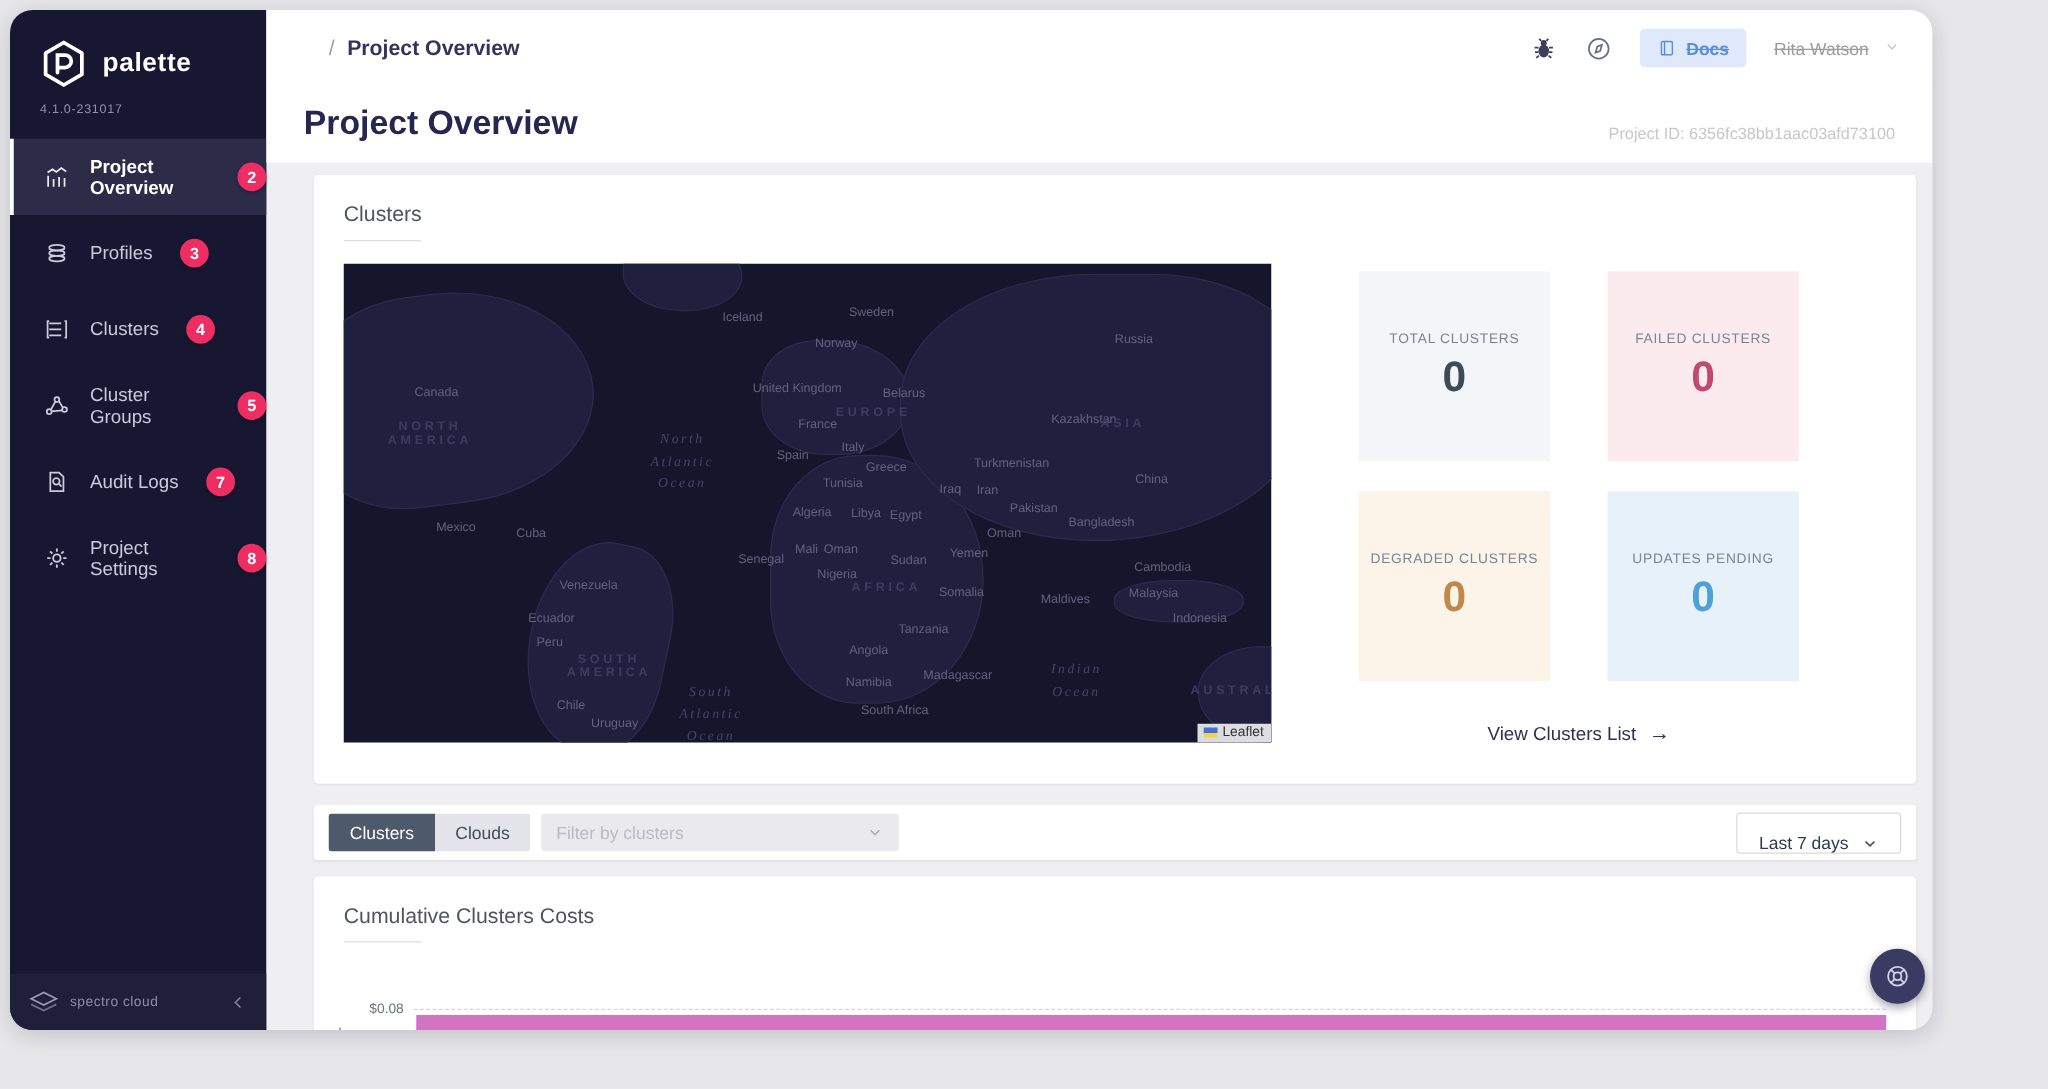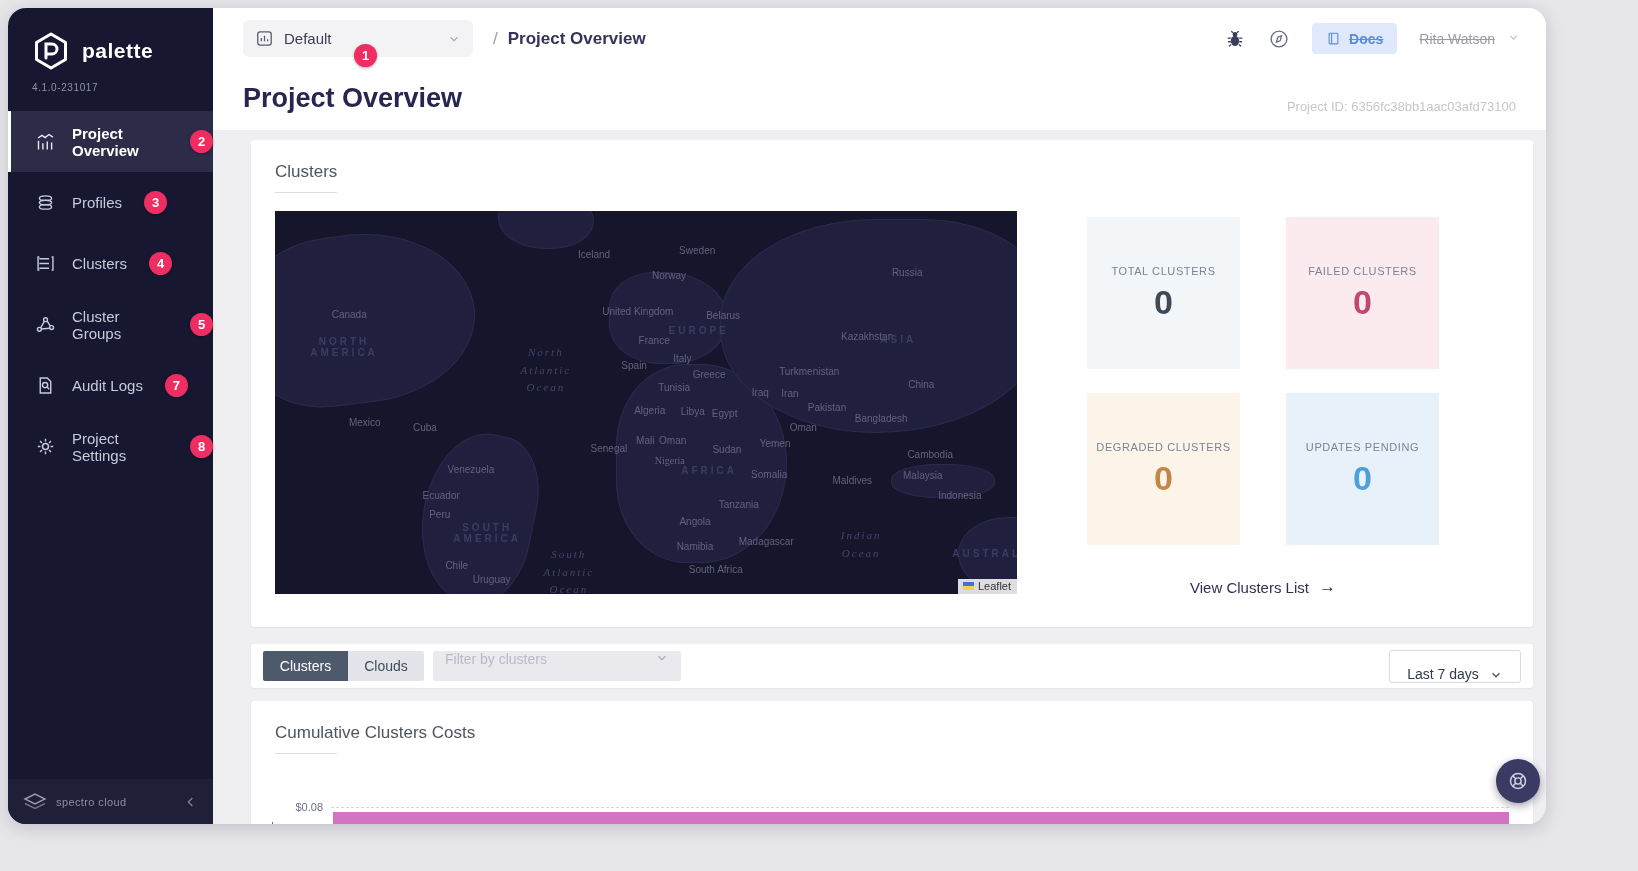--- a/index.html
+++ b/index.html
@@ -92,22 +92,22 @@
   .view-link .arrow { font-size:17px; }
 
   
   .filter-bar { margin-top:17px; background:#fff; border-radius:3px; height:44px;
     display:flex; align-items:center; padding:0 12px; box-shadow:0 1px 2px rgba(30,30,60,.06); }
   .seg { display:flex; }
   .seg button { height:30px; border:none; font-size:14px; cursor:pointer;
     font-family:"Liberation Sans", sans-serif; }
   .seg .seg-active { width:85px; background:#4d5a6b; color:#fff; border-radius:2px 0 0 2px; }
   .seg .seg-idle { width:76px; background:#e3e5ea; color:#414b59; border-radius:0 2px 2px 0; }
-  .filter-select { margin-left:9px; width:248px; height:30px; background:#e9e9ee; border-radius:3px;
-    display:flex; align-items:flex-start; padding:0 12px; color:#b9bac4; font-size:14px; cursor:default; }
+  .filter-select { margin-left:9px; width:286px; height:30px; background:#e9e9ee; border-radius:3px;
+    display:flex; align-items:center; padding:0 12px; color:#b9bac4; font-size:14px; cursor:default; }
   .filter-select .chev { margin-left:auto; color:#a9aab4; display:flex; }
   .range-select { margin-left:auto; width:132px; height:33px; background:#fff;
     border:1px solid #d8dae0; border-radius:3px; display:flex; align-items:flex-end;
     justify-content:center; gap:10px; font-size:14px; color:#2f3a4a; cursor:pointer; }
 
   
   .costs-card { margin-top:13px; padding:22px 24px; height:300px; }
   .chart { position:relative; margin-top:34px; height:200px; }
   .ytick { position:absolute; left:0; width:48px; text-align:right; font-size:11px; color:#6b7280; }
   .ytick.t008 { top:13px; }
@@ -202,33 +202,20 @@
         <svg width="16" height="16" viewBox="0 0 24 24" fill="none" stroke="#7f7fa0" stroke-width="2">
           <path d="m14 6-6 6 6 6"></path>
         </svg>
       </span>
     </div>
   </aside>
 
   <div class="main">
 
     <div class="topbar">
-      <div class="proj-select">
-        <svg width="19" height="19" viewBox="0 0 24 24" fill="none" stroke="#565a6e" stroke-width="1.6">
-          <rect x="3.5" y="3.5" width="17" height="17" rx="3"></rect>
-            <path d="M8 15.5v-4M12 15.5v-7M16 15.5v-2.5"></path>
-        </svg>
-        <span class="val">Default</span>
-        <span class="chev">
-          <svg width="14" height="14" viewBox="0 0 24 24" fill="none" stroke="#a7a9b6" stroke-width="2">
-              <path d="m6 9 6 6 6-6"></path>
-            </svg>
-        </span>
-        <span class="badge">1</span>
-      </div>
       <div class="crumb">
         <span class="sep">/</span>
         <span class="cur">Project Overview</span>
       </div>
       <div class="top-actions">
         <span class="icon-btn">
           <svg width="22" height="22" viewBox="0 0 24 24">
             <ellipse cx="12" cy="14" rx="4.6" ry="5.6" fill="#3c3c5c"></ellipse>
             <circle cx="12" cy="7" r="2.6" fill="#3c3c5c"></circle>
             <path d="M9.7 5.2 8 3.4M14.3 5.2 16 3.4M7.4 11H4M7.4 15H4.4M7.8 18l-2.4 2M16.6 11H20M16.6 15h3M16.2 18l2.4 2" stroke="#3c3c5c" stroke-width="1.5" fill="none"></path>
@@ -310,21 +297,21 @@
               <span class="map-label country" style="left: 74.4%; top: 51.2%;">Pakistan</span>
               <span class="map-label country" style="left: 12.1%; top: 55.1%;">Mexico</span>
               <span class="map-label country" style="left: 20.2%; top: 56.4%;">Cuba</span>
               <span class="map-label country" style="left: 81.7%; top: 54%;">Bangladesh</span>
               <span class="map-label country" style="left: 49.9%; top: 59.8%;">Mali</span>
               <span class="map-label country" style="left: 53.6%; top: 59.8%;">Oman</span>
               <span class="map-label country" style="left: 71.2%; top: 56.4%;">Oman</span>
               <span class="map-label country" style="left: 60.9%; top: 62.1%;">Sudan</span>
               <span class="map-label country" style="left: 67.4%; top: 60.6%;">Yemen</span>
               <span class="map-label country" style="left: 45%; top: 61.9%;">Senegal</span>
-              <span class="map-label country" style="left: 53.2%; top: 65%; font-family: Liberation Serif, serif;">Nigeria</span>
+              <span class="map-label country" style="left: 53.2%; top: 65%;">Nigeria</span>
               <span class="map-label country" style="left: 88.3%; top: 63.4%;">Cambodia</span>
               <span class="map-label country" style="left: 26.4%; top: 67.4%;">Venezuela</span>
               <span class="map-label region" style="left: 58.5%; top: 67.6%;">AFRICA</span>
               <span class="map-label country" style="left: 66.6%; top: 68.7%;">Somalia</span>
               <span class="map-label country" style="left: 77.8%; top: 70.2%;">Maldives</span>
               <span class="map-label country" style="left: 87.3%; top: 68.9%;">Malaysia</span>
               <span class="map-label country" style="left: 22.4%; top: 74.2%;">Ecuador</span>
               <span class="map-label country" style="left: 62.5%; top: 76.5%;">Tanzania</span>
               <span class="map-label country" style="left: 92.3%; top: 74.2%;">Indonesia</span>
               <span class="map-label country" style="left: 22.2%; top: 79.1%;">Peru</span>

